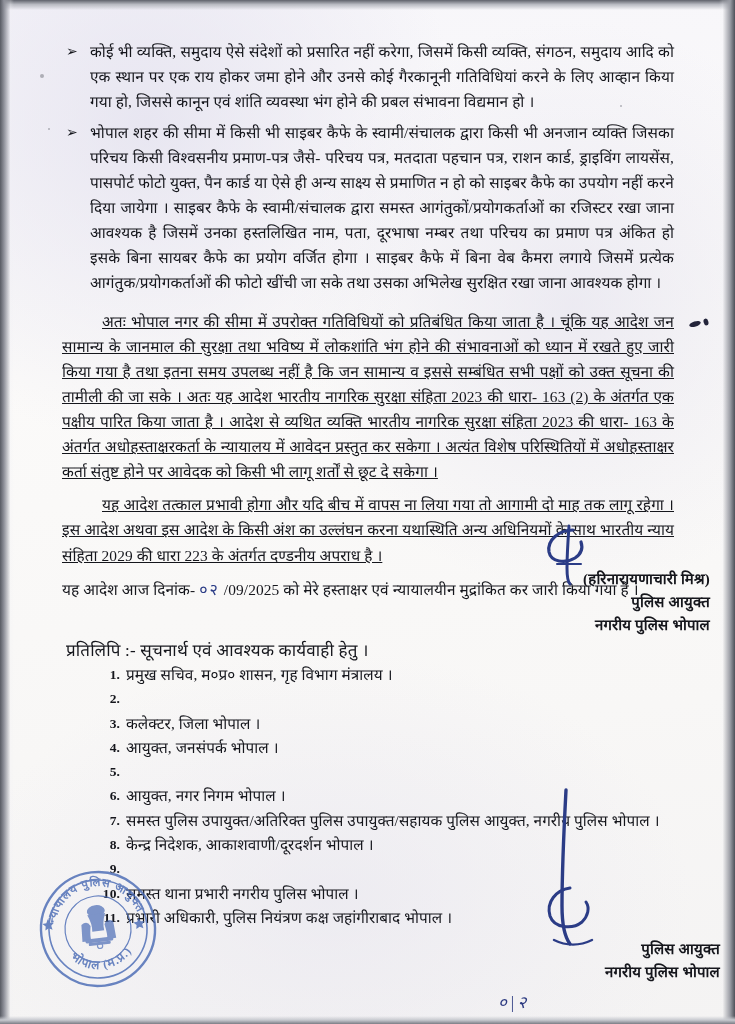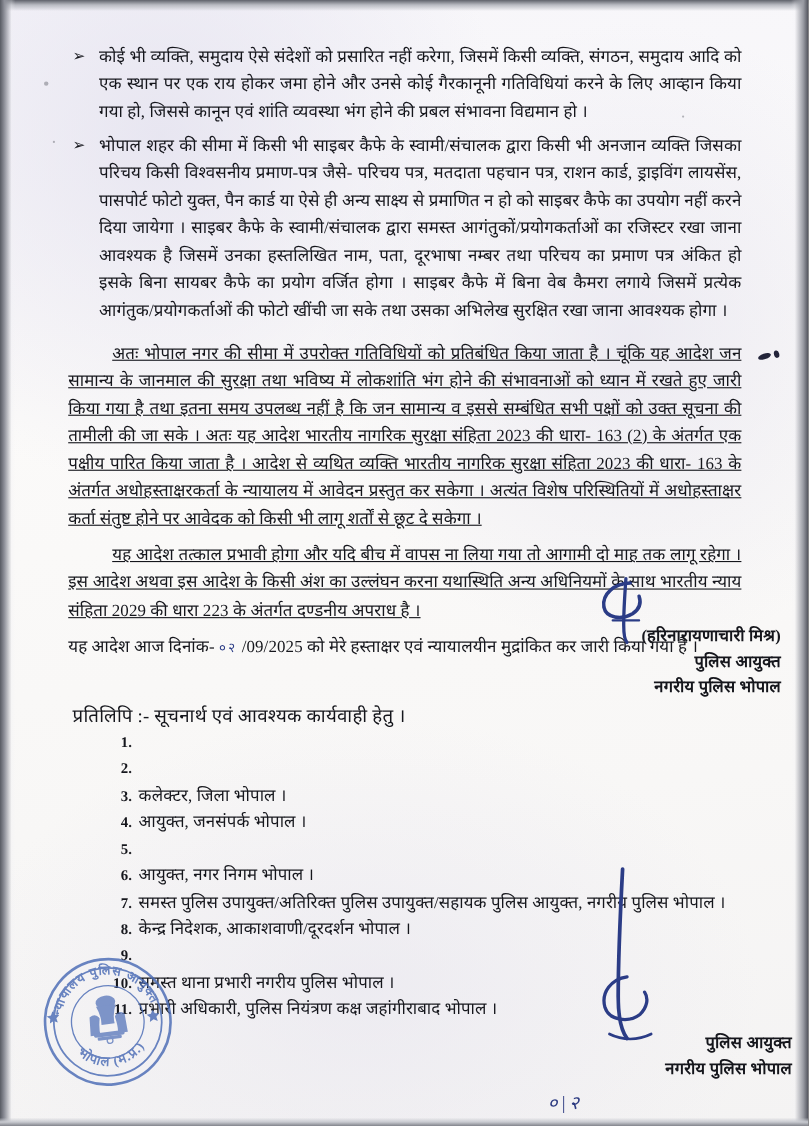--- a/index.html
+++ b/index.html
@@ -86,21 +86,21 @@
 
   .date-line {
     font-size: 15.4px;
     line-height: 1.6;
     margin-top: 9px;
     letter-spacing: 0.1px;
   }
   .ink-date {
     color: #2b3c86;
     font-family: "Liberation Serif", serif;
-    font-size: 12px;
+    font-size: 16px;
     padding: 0 4px;
     letter-spacing: 2px;
   }
 
   
   .sig-block {
     position: absolute;
     text-align: right;
     font-weight: bold;
     font-size: 15px;
@@ -254,20 +254,21 @@
   <svg class="ink-mark-right" viewBox="0 0 22 16">
     <ellipse cx="7" cy="8" rx="6" ry="2.6" fill="#23243a" transform="rotate(-18 7 8)"></ellipse>
     <ellipse cx="18" cy="6" rx="2.4" ry="3.4" fill="#23243a" transform="rotate(-15 18 6)"></ellipse>
   </svg>
 
   <div class="copy-heading">प्रतिलिपि :-  सूचनार्थ एवं आवश्यक कार्यवाही हेतु ।</div>
 
   <ol class="copy-list">
     <li class="copy-item">
       <span class="copy-num">1.</span>
+      <span>प्रमुख सचिव, म०प्र० शासन, गृह विभाग मंत्रालय ।</span>
     </li>
     <li class="copy-item">
       <span class="copy-num">2.</span>
     </li>
     <li class="copy-item">
       <span class="copy-num">3.</span>
       <span>कलेक्टर, जिला भोपाल ।</span>
     </li>
     <li class="copy-item">
       <span class="copy-num">4.</span>

